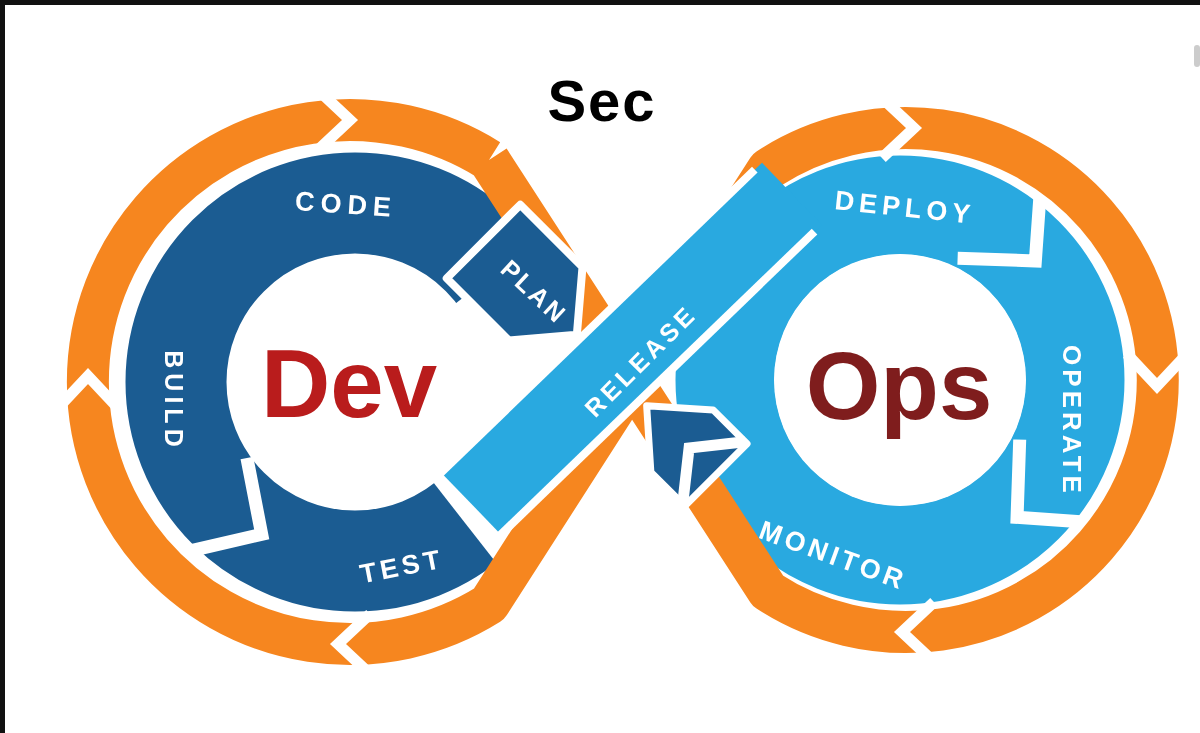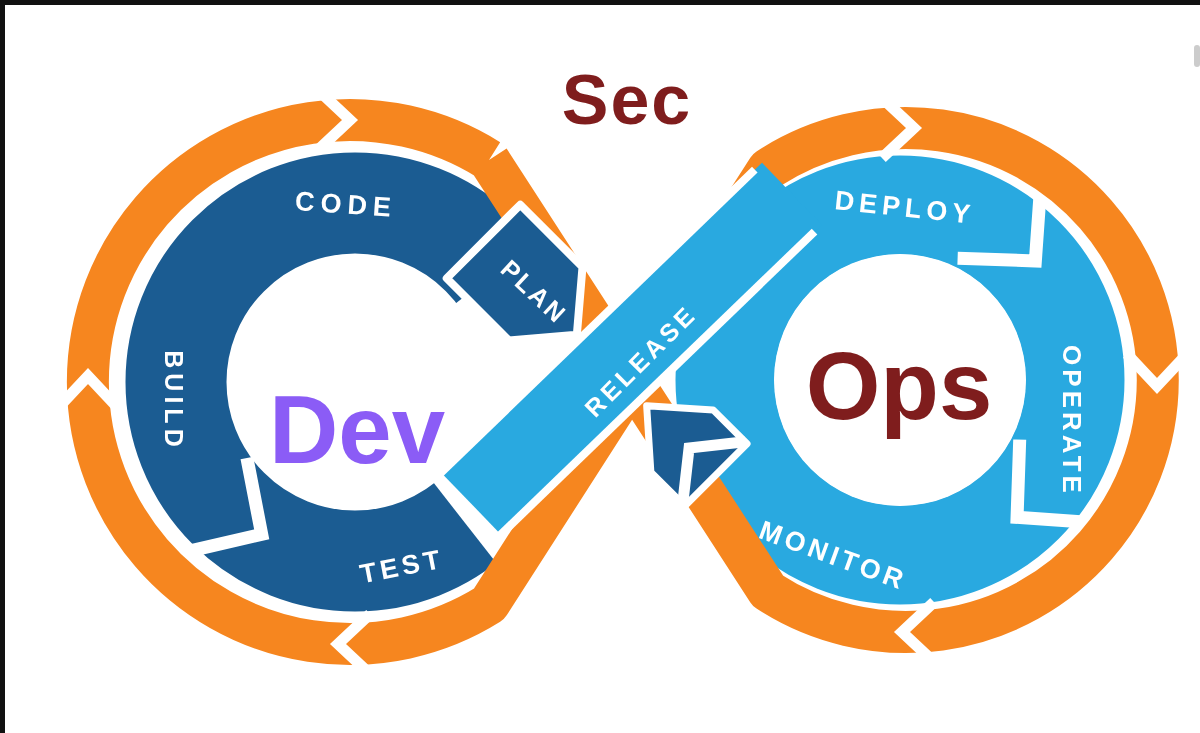--- a/index.html
+++ b/index.html
@@ -6,22 +6,22 @@
   #stage{
     position:relative;width:1200px;height:733px;overflow:hidden;background:#fff;
     font-family:"Liberation Sans",sans-serif;
   }
   #art{position:absolute;left:0;top:0;width:1200px;height:733px;}
   .lbl{
     position:absolute;font-weight:bold;color:#ffffff;white-space:nowrap;
     transform-origin:center;user-select:none;
   }
   .lbl-stage{font-size:27px;letter-spacing:5px;}
-  #lbl-sec    {left:627px;top:100px;font-size:70px;letter-spacing:2px;color:#7f1d1d;transform:translate(-50%,-50%);}
-  #lbl-dev    {left:357px;top:384px;font-size:96px;color:#8b5cf6;transform:translate(-50%,-50%);margin-top:46px;}
+  #lbl-sec    {left:602px;top:100px;font-size:58px;letter-spacing:2px;color:#000000;transform:translate(-50%,-50%);}
+  #lbl-dev    {left:349px;top:384px;font-size:96px;color:#b91c1c;transform:translate(-50%,-50%);}
   #lbl-ops    {left:899px;top:386px;font-size:96px;color:#7f1d1d;transform:translate(-50%,-50%);}
   #lbl-code   {left:346px;top:205px;letter-spacing:6px;transform:translate(-50%,-50%) rotate(4deg);}
   #lbl-plan   {left:534px;top:292px;font-size:25px;letter-spacing:3px;transform:translate(-50%,-50%) rotate(43deg);}
   #lbl-build  {left:173px;top:401px;font-size:25px;transform:translate(-50%,-50%) rotate(90deg);}
   #lbl-test   {left:402px;top:567px;letter-spacing:4px;transform:translate(-50%,-50%) rotate(-11deg);}
   #lbl-release{left:641px;top:361px;font-size:25px;letter-spacing:4px;transform:translate(-50%,-50%) rotate(-45deg);}
   #lbl-deploy {left:905px;top:208px;transform:translate(-50%,-50%) rotate(6deg);}
   #lbl-operate{left:1071px;top:421px;font-size:26px;letter-spacing:4px;transform:translate(-50%,-50%) rotate(90deg);}
   #lbl-monitor{left:833px;top:556px;letter-spacing:4px;transform:translate(-50%,-50%) rotate(20deg);}
 </style>

